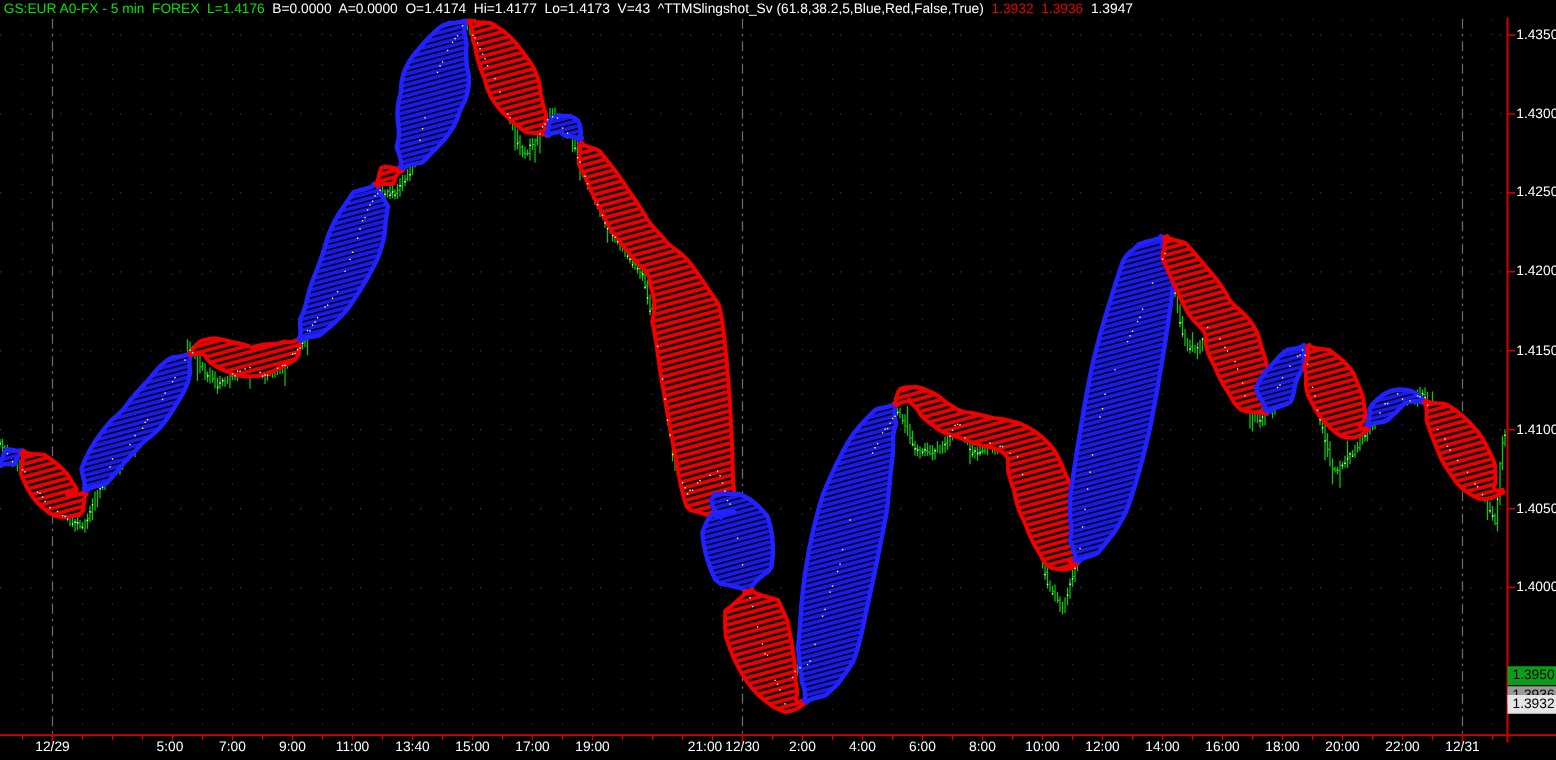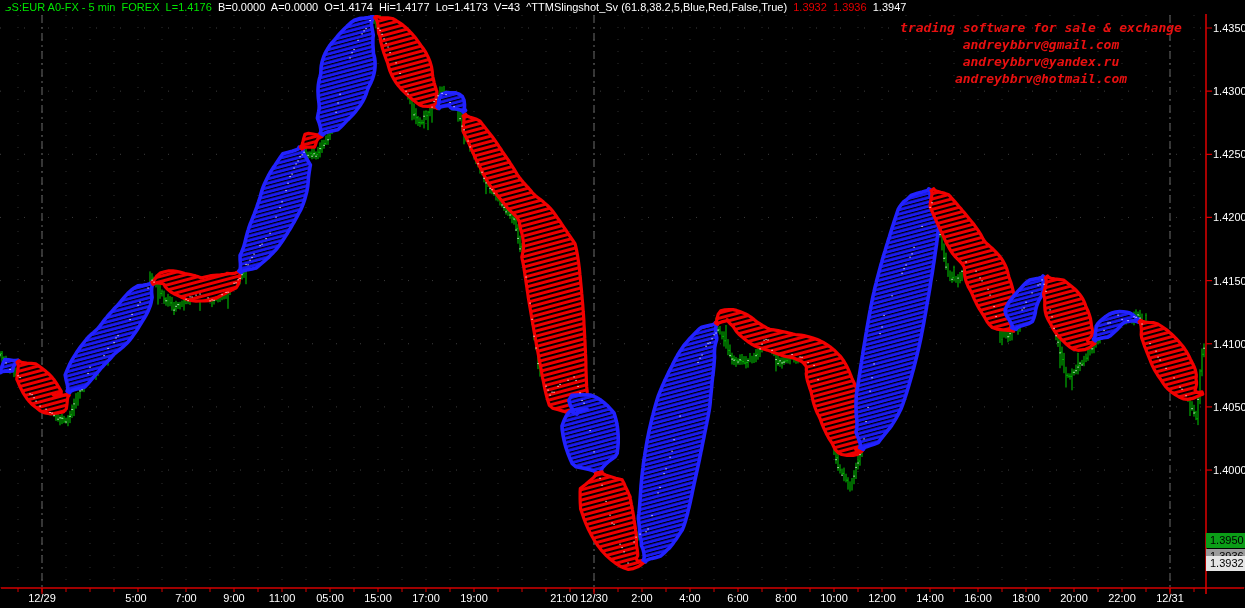--- a/index.html
+++ b/index.html
@@ -1,40 +1,34 @@
 <!DOCTYPE html>
 <html><head>
 <meta charset="utf-8">
 <style>
   html,body{margin:0;padding:0;background:#000;}
   #screen{position:relative;width:1245px;height:608px;background:#000;overflow:hidden;
-          font-family:"Liberation Sans",sans-serif;border-radius:26px;}
+          font-family:"Liberation Sans",sans-serif;}
   #quote-header{position:absolute;top:1px;left:3px;height:13px;font-size:11px;white-space:pre;z-index:6;}
   #quote-header span{white-space:pre;}
   #ad-block{position:absolute;top:19px;left:890px;width:302px;text-align:center;z-index:6;
             font-family:"DejaVu Sans Mono",monospace;font-style:italic;font-weight:bold;
             font-size:13px;line-height:17px;letter-spacing:0px;}
   #chart-svg{position:absolute;top:0;left:0;z-index:1;}
   .xlab{position:absolute;top:592px;transform:translateX(-50%);color:#fff;font-size:11px;z-index:5;white-space:nowrap;}
   .ylab{position:absolute;left:1213px;transform:translateY(-50%);color:#fff;font-size:11px;z-index:5;}
   .price-marker{position:absolute;left:1206px;width:43px;height:15px;line-height:15px;
                 box-sizing:border-box;padding-left:4px;font-size:11px;color:#000;overflow:hidden;z-index:5;}
 </style>
 </head>
 <body>
 
 <div id="screen">
   <div id="quote-header"><span style="color: rgb(0, 230, 0);">GS:EUR A0-FX - 5 min  FOREX  L=1.4176</span><span style="color: rgb(255, 255, 255);">  B=0.0000  A=0.0000  O=1.4174  Hi=1.4177  Lo=1.4173  V=43  ^TTMSlingshot_Sv (61.8,38.2,5,Blue,Red,False,True)  </span><span style="color: rgb(230, 0, 0);">1.3932  1.3936</span><span style="color: rgb(255, 255, 255);">  1.3947</span></div>
 
-  <div id="ad-block" style="color: rgb(232, 16, 16);">
-    <div>trading software for sale &amp; exchange</div>
-    <div>andreybbrv@gmail.com</div>
-    <div>andreybbrv@yandex.ru</div>
-    <div>andreybbrv@hotmail.com</div>
-  </div>
 
   <svg id="chart-svg" width="1245" height="608">
       <defs>
         <pattern id="hatchR" width="5" height="5" patternUnits="userSpaceOnUse" patternTransform="rotate(75)">
           <rect width="5" height="5" fill="#ee0000"></rect>
           <rect width="1.9" height="5" fill="#000"></rect>
         </pattern>
         <pattern id="hatchB" width="4.2" height="4.2" patternUnits="userSpaceOnUse" patternTransform="rotate(75)">
           <rect width="4.2" height="4.2" fill="#1a1af0"></rect>
           <rect width="1.2" height="4.2" fill="#000"></rect>
@@ -1440,21 +1434,21 @@
       <line x1="1206" y1="470.0500000000018" x2="1212" y2="470.0500000000018" stroke="#d40000" stroke-width="1.2"></line>
     </svg>
 
   <div id="x-labels">
       <div class="xlab" style="left: 42px;">12/29</div>
       <div class="xlab" style="left: 90px; margin-top: 48px;">3:00</div>
       <div class="xlab" style="left: 136px; text-align: center;">5:00</div>
       <div class="xlab" style="left: 186px;">7:00</div>
       <div class="xlab" style="left: 234px;">9:00</div>
       <div class="xlab" style="left: 282px;">11:00</div>
-      <div class="xlab" style="left: 330px;">05:00</div>
+      <div class="xlab" style="left: 330px;">13:40</div>
       <div class="xlab" style="left: 378px;">15:00</div>
       <div class="xlab" style="left: 426px;">17:00</div>
       <div class="xlab" style="left: 474px;">19:00</div>
       <div class="xlab" style="left: 522px; margin-left: 42px;">21:00</div>
       <div class="xlab" style="left: 594px;">12/30</div>
       <div class="xlab" style="left: 642px;">2:00</div>
       <div class="xlab" style="left: 690px;">4:00</div>
       <div class="xlab" style="left: 738px;">6:00</div>
       <div class="xlab" style="left: 786px;">8:00</div>
       <div class="xlab" style="left: 834px;">10:00</div>

